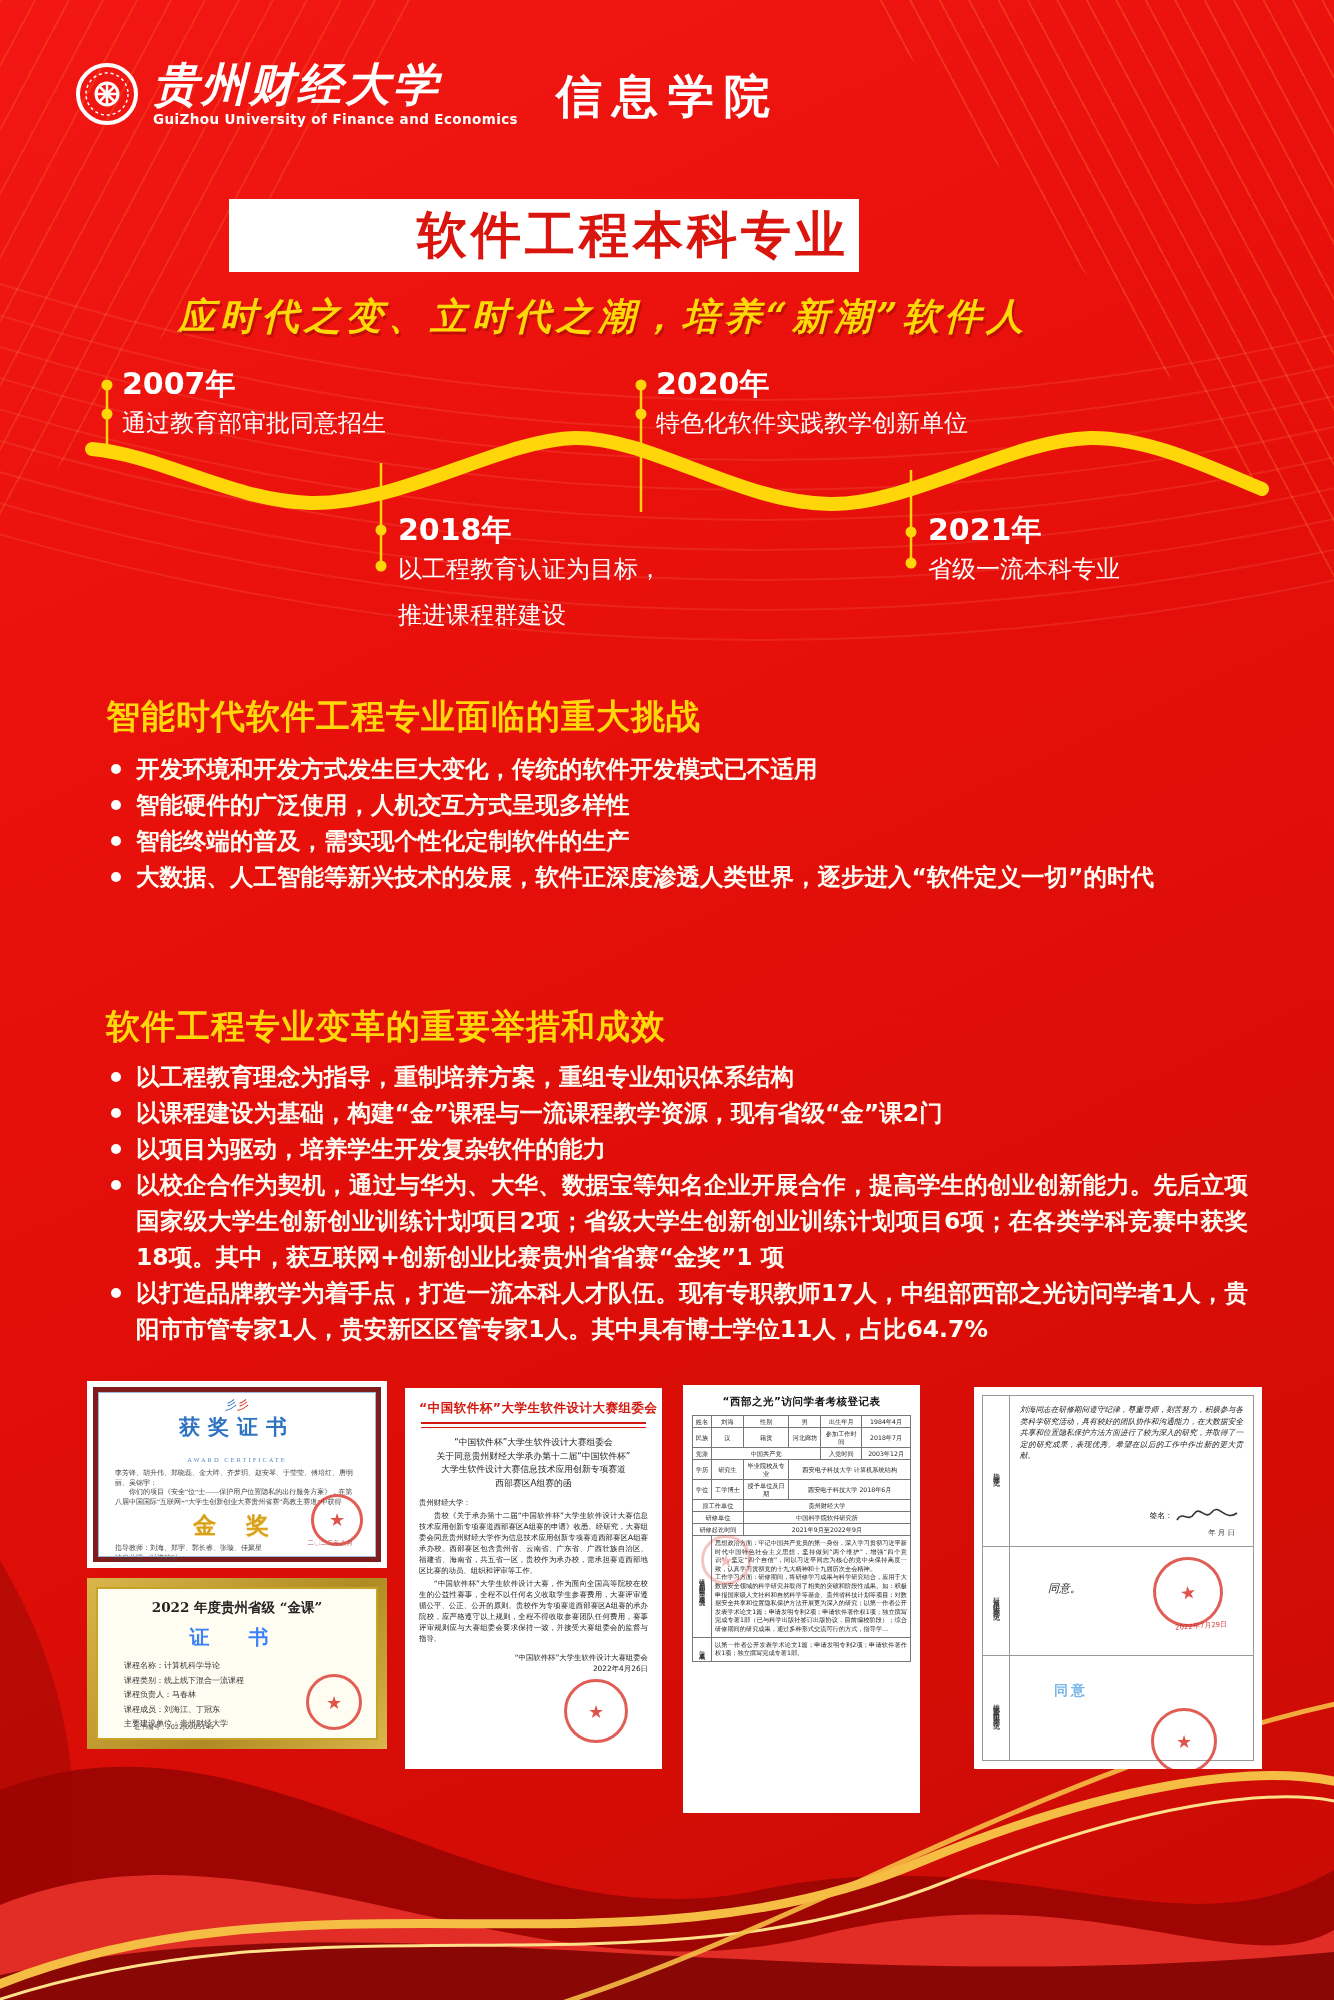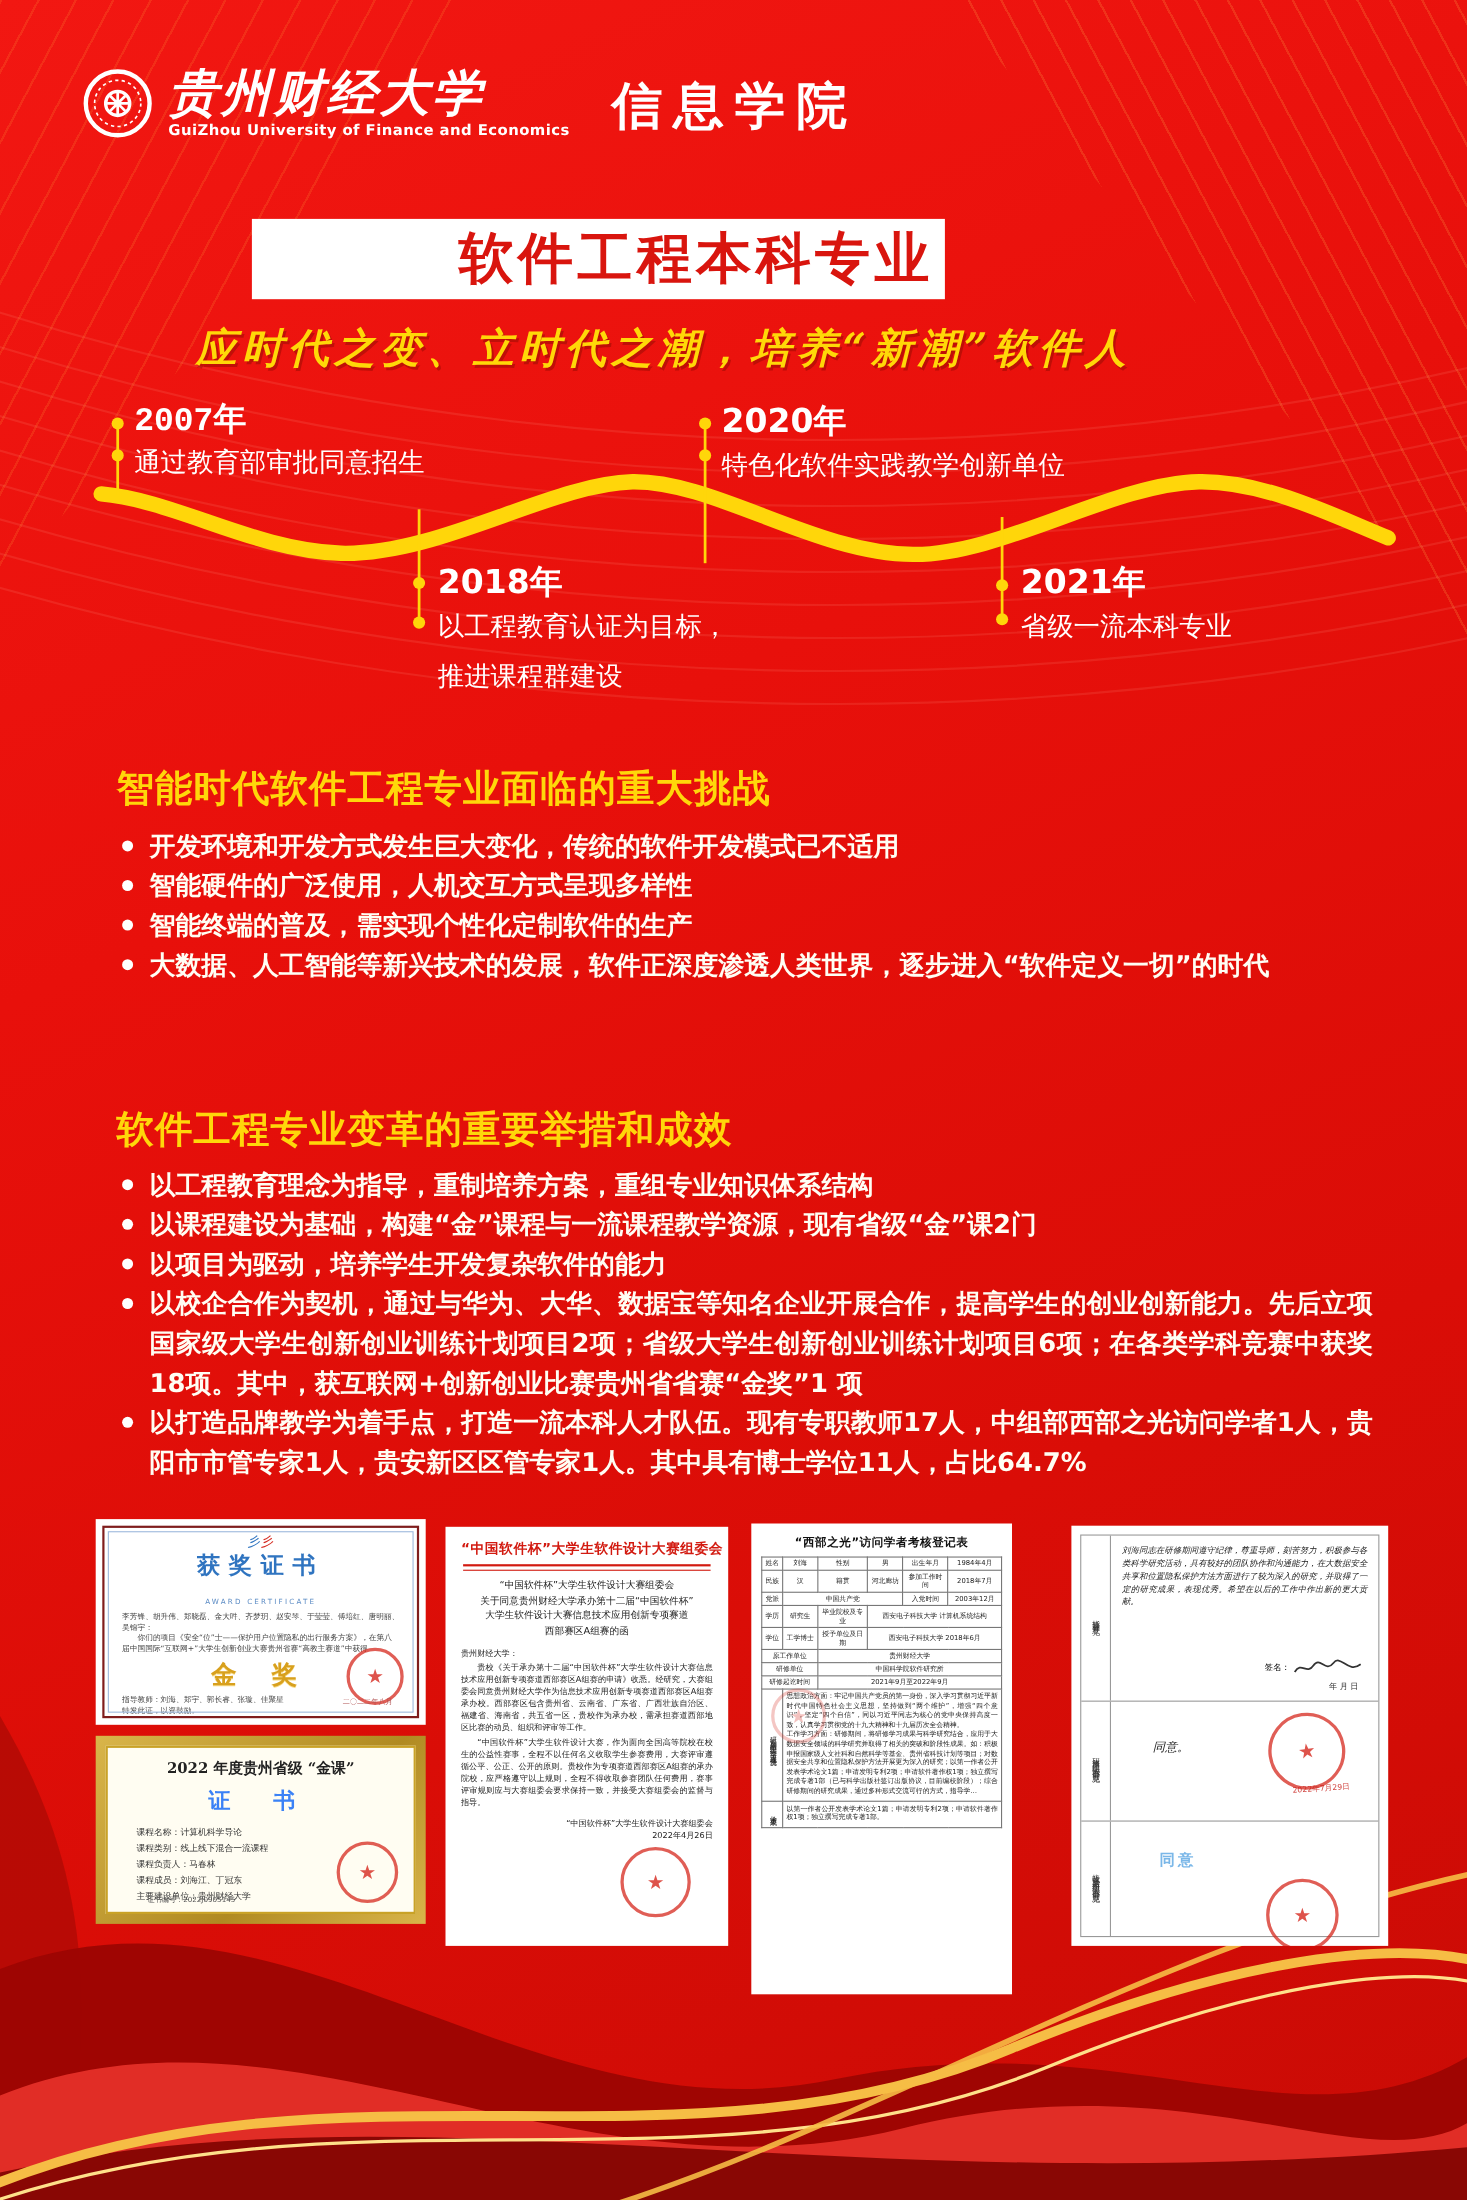--- a/index.html
+++ b/index.html
@@ -41,22 +41,22 @@
   .bullets{position:absolute;left:106px;width:1142px;}
   .bullet{position:relative;padding-left:30px;font-size:23.5px;font-weight:bold;color:#fffef4;line-height:36px;text-align:justify;}
   .bullet::before{content:"";position:absolute;left:5px;top:13px;width:10px;height:10px;border-radius:50%;background:#fff;}
   
   .cert{position:absolute;background:#fff;box-sizing:border-box;overflow:hidden;}
   .stamp{position:absolute;border:3px solid rgba(214,40,30,.75);border-radius:50%;
     display:flex;align-items:center;justify-content:center;color:rgba(214,40,30,.8);pointer-events:none;}
   .stamp .star{font-size:18px;}
   
   #cert-award{left:87px;top:1381px;width:300px;height:187px;padding:6px;}
-  .award-frame{border:2px solid #7f1d1d;outline:1px solid #9db9dd;outline-offset:-6px;height:100%;box-sizing:border-box;
-    padding:6px 16px 4px;text-align:center;position:relative;}
+  .award-frame{border:6px solid #7f1d1d;outline:1px solid #9db9dd;outline-offset:-6px;height:100%;box-sizing:border-box;
+    padding:6px 16px 4px;text-align:center;position:relative;font-family:Liberation Serif, serif;}
   .award-logos{height:14px;font-size:12px;line-height:12px;color:#2f74c0;}
   .award-logos .r{color:#d5281e;}
   .award-title{color:#2f74c0;font-size:21px;font-weight:900;letter-spacing:8px;}
   .award-sub{color:#5b8bc4;font-size:6.5px;letter-spacing:2px;margin-top:15px;}
   .award-names{font-size:7px;color:#444;text-align:left;margin-top:6px;line-height:9.5px;}
   .award-body{font-size:7px;color:#444;text-align:left;line-height:9.5px;text-indent:2em;}
   .award-gold{font-size:23px;font-weight:900;letter-spacing:12px;margin-top:3px;
     color:#d8a01d;text-shadow:0 1px 0 #f8dc8a;}
   .award-adv{font-size:7px;color:#444;text-align:left;margin-top:3px;line-height:9.5px;}
   .award-date{position:absolute;right:22px;bottom:8px;font-size:6.5px;color:#b05050;}
@@ -160,21 +160,21 @@
         <circle cx="107" cy="414" r="5.5"></circle>
       <circle cx="641" cy="385" r="5.5"></circle>
         <circle cx="641" cy="414" r="5.5"></circle>
       <circle cx="381" cy="530" r="5.5"></circle>
         <circle cx="381" cy="566" r="5.5"></circle>
       <circle cx="911" cy="532" r="5.5"></circle>
         <circle cx="911" cy="563" r="5.5"></circle>
     </g>
   </svg>
 
-  <div class="tl-item" style="left:122px;top:368px;font-family:Liberation Mono, monospace;">
+  <div class="tl-item" style="left:122px;top:368px;">
     <div class="tl-year">2007年</div>
     <div class="tl-desc">通过教育部审批同意招生</div>
   </div>
   <div class="tl-item" style="left:656px;top:368px;">
     <div class="tl-year">2020年</div>
     <div class="tl-desc">特色化软件实践教学创新单位</div>
   </div>
   <div class="tl-item" style="left:398px;top:514px;">
     <div class="tl-year">2018年</div>
     <div class="tl-desc">以工程教育认证为目标，</div>

